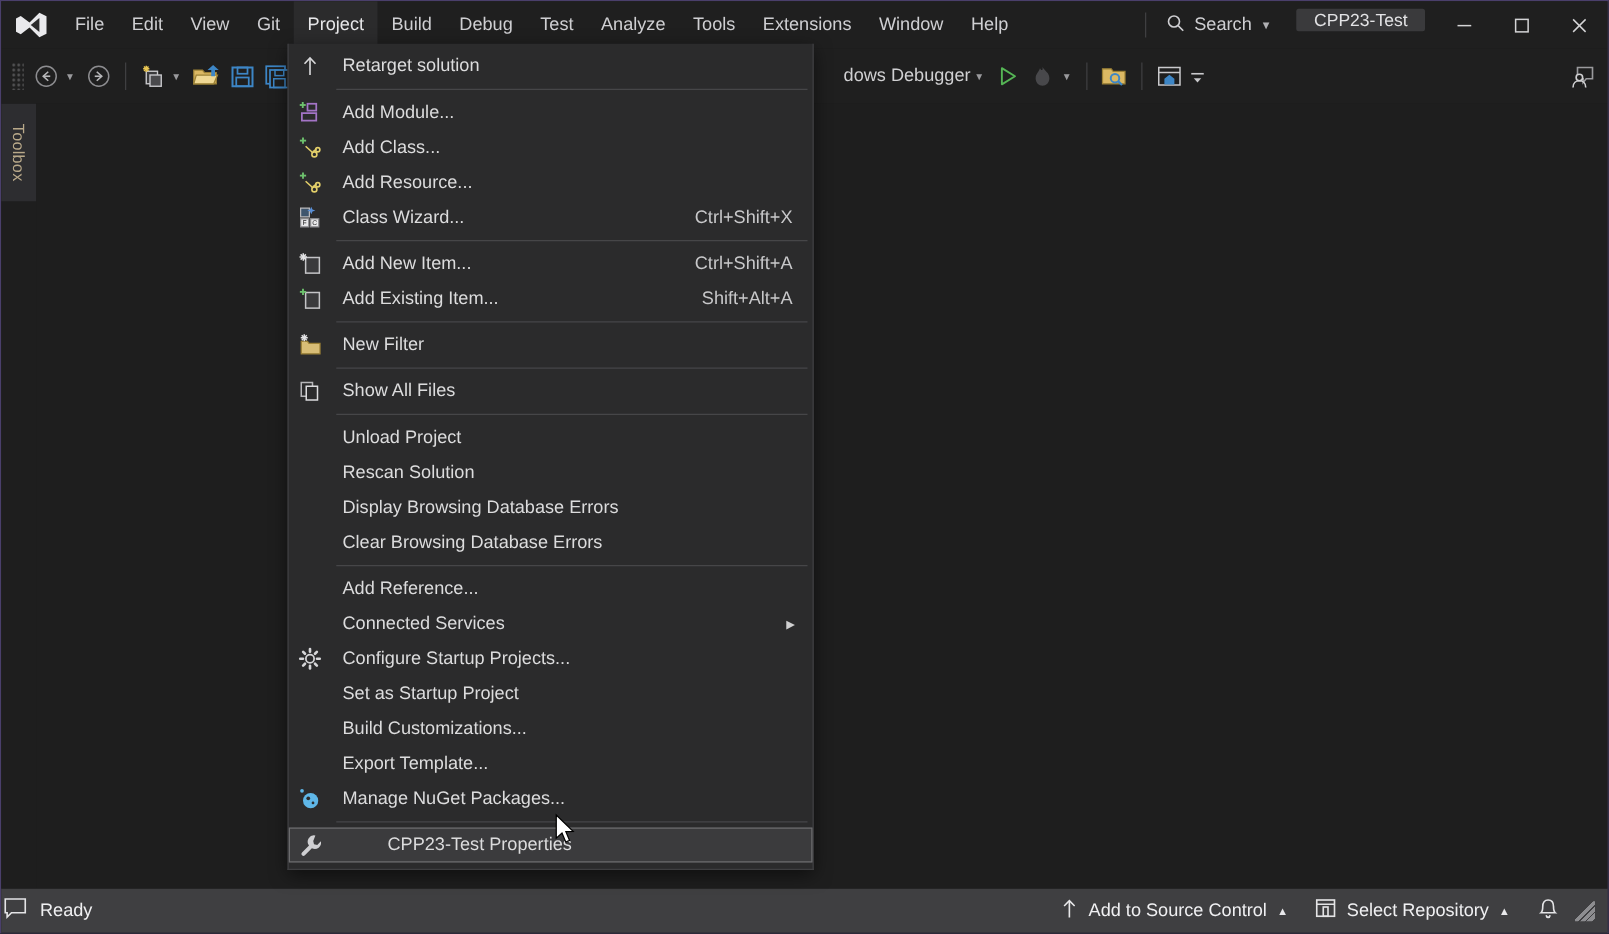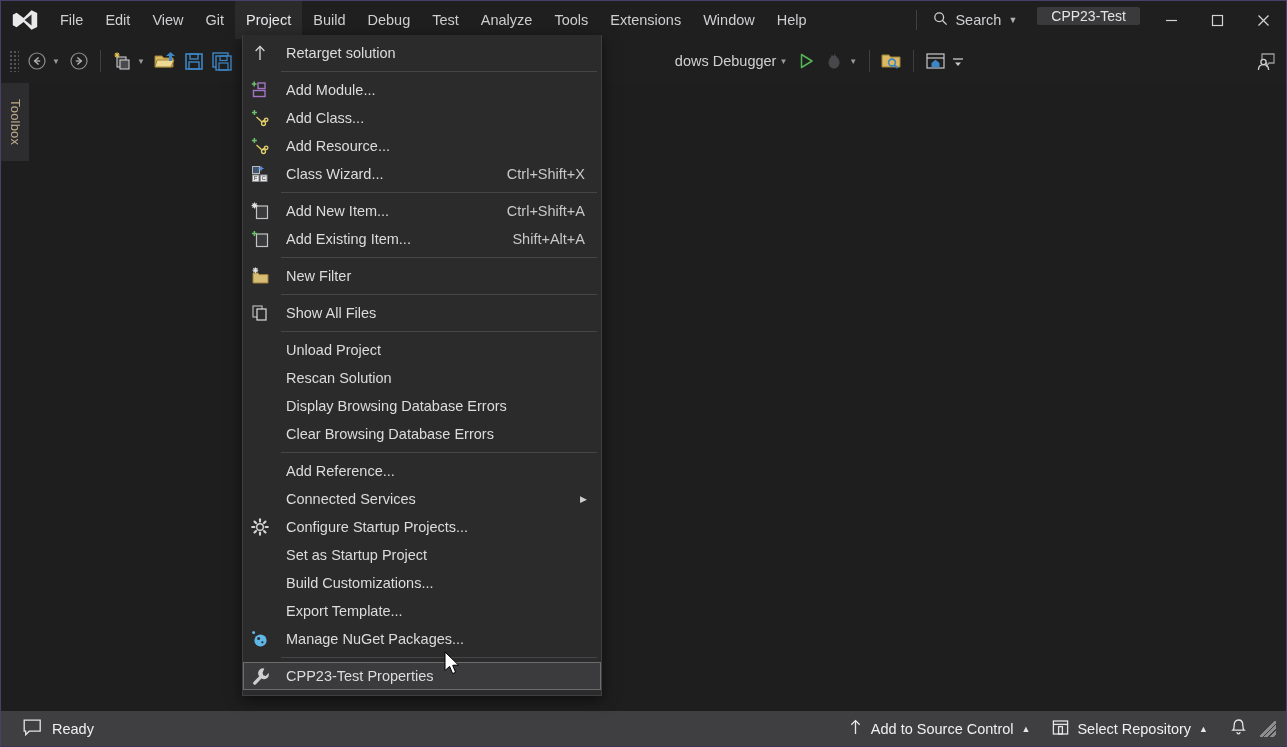--- a/index.html
+++ b/index.html
@@ -114,21 +114,21 @@
 
   
   .editor-area {
     position: absolute; top: 82px; left: 28px; right: 0; bottom: 35px;
     background: #1e1e1e;
   }
 
   
   .dropdown {
     position: absolute;
-    top: 34px; left: 241px; width: 360px;
+    top: 34px; left: 229px; width: 421px;
     background: #2b2b2c;
     border: 1px solid #3f3f41;
     border-top: none;
     padding: 4px 0 5px 0;
     box-shadow: 0 4px 14px rgba(0,0,0,.55);
     z-index: 50;
   }
   .mi {
     position: relative;
     display: flex; align-items: center;
@@ -145,35 +145,36 @@
   }
   .mi .lbl { flex: 1; padding-left: 9px; }
   .mi .key { color: #c8c8ca; font-size: 14.5px; padding-right: 6px; }
   .mi .submenu-arrow {
     color: #cfcfd0; font-size: 9px; padding-right: 4px;
   }
   .mi.highlight {
     background: #3b3b3d;
     border: 1px solid #6c6c6e;
     height: 28px;
+    gap: 36px;
   }
   .mi.highlight .ic { width: 33px; min-width: 33px; }
   .mdiv {
     height: 1px; background: #464648;
     margin: 4px 4px 4px 38px;
   }
 
   
   .statusbar {
     position: absolute; left: 0; right: 0; bottom: 0; height: 35px;
     background: #3f3f41;
     display: flex; align-items: center;
     color: #f0f0f2; font-size: 14.5px;
   }
-  .sb-left { display: flex; align-items: center; gap: 10px; padding-left: 22px; }
+  .sb-left { display: flex; align-items: center; gap: 10px; padding-left: 2px; }
   .sb-right { margin-left: auto; display: flex; align-items: center; padding-right: 6px; }
   .sb-btn {
     display: flex; align-items: center; gap: 8px;
     height: 35px; padding: 0 11px;
     cursor: default;
   }
   .sb-caret { font-size: 9px; color: #e8e8ea; }
   .sb-grip {
     width: 16px; height: 16px; margin-left: 2px; margin-right: 4px;
     background-image: linear-gradient(135deg, transparent 45%, #8d8d90 45%, #8d8d90 58%, transparent 58%),

